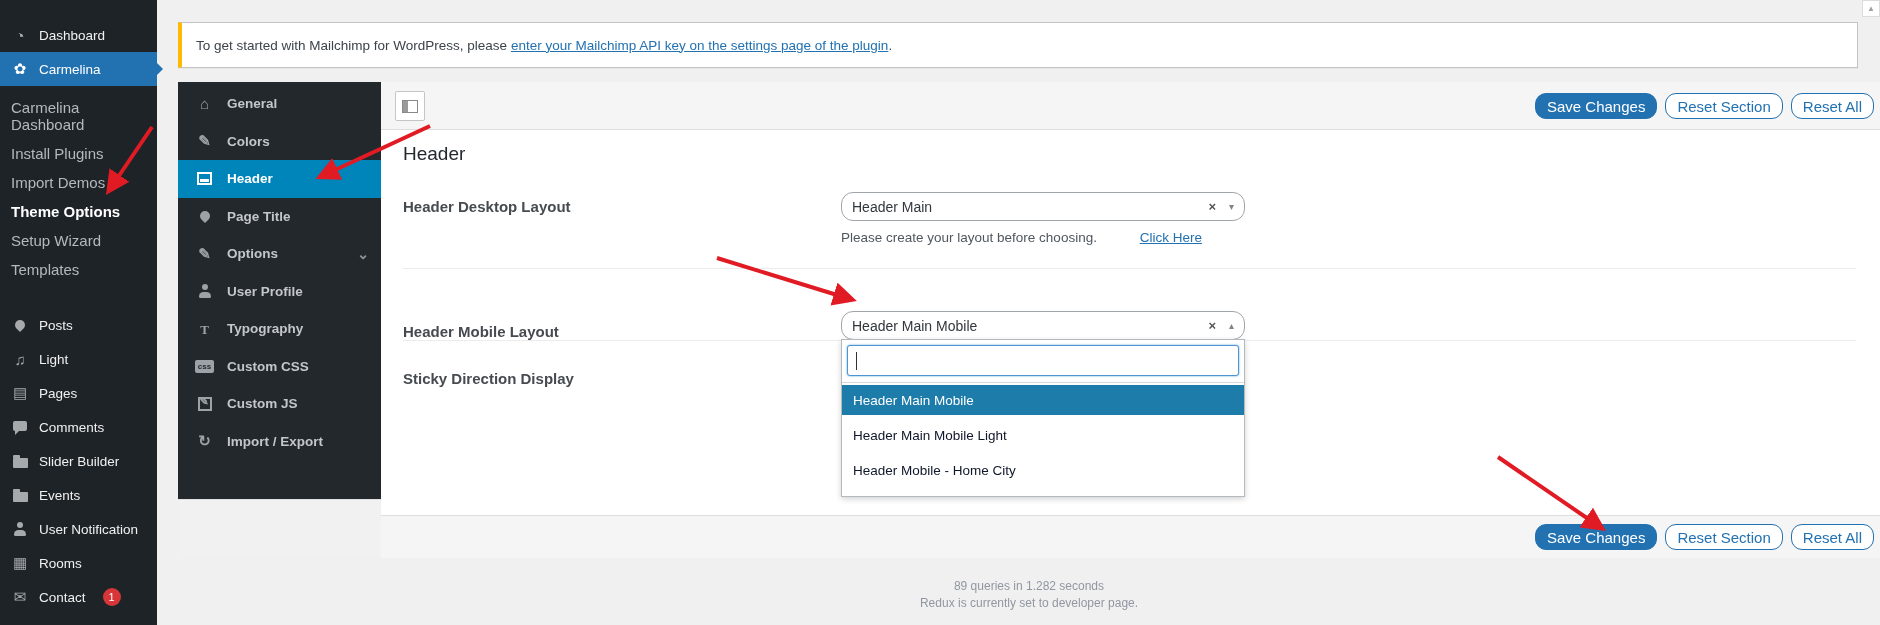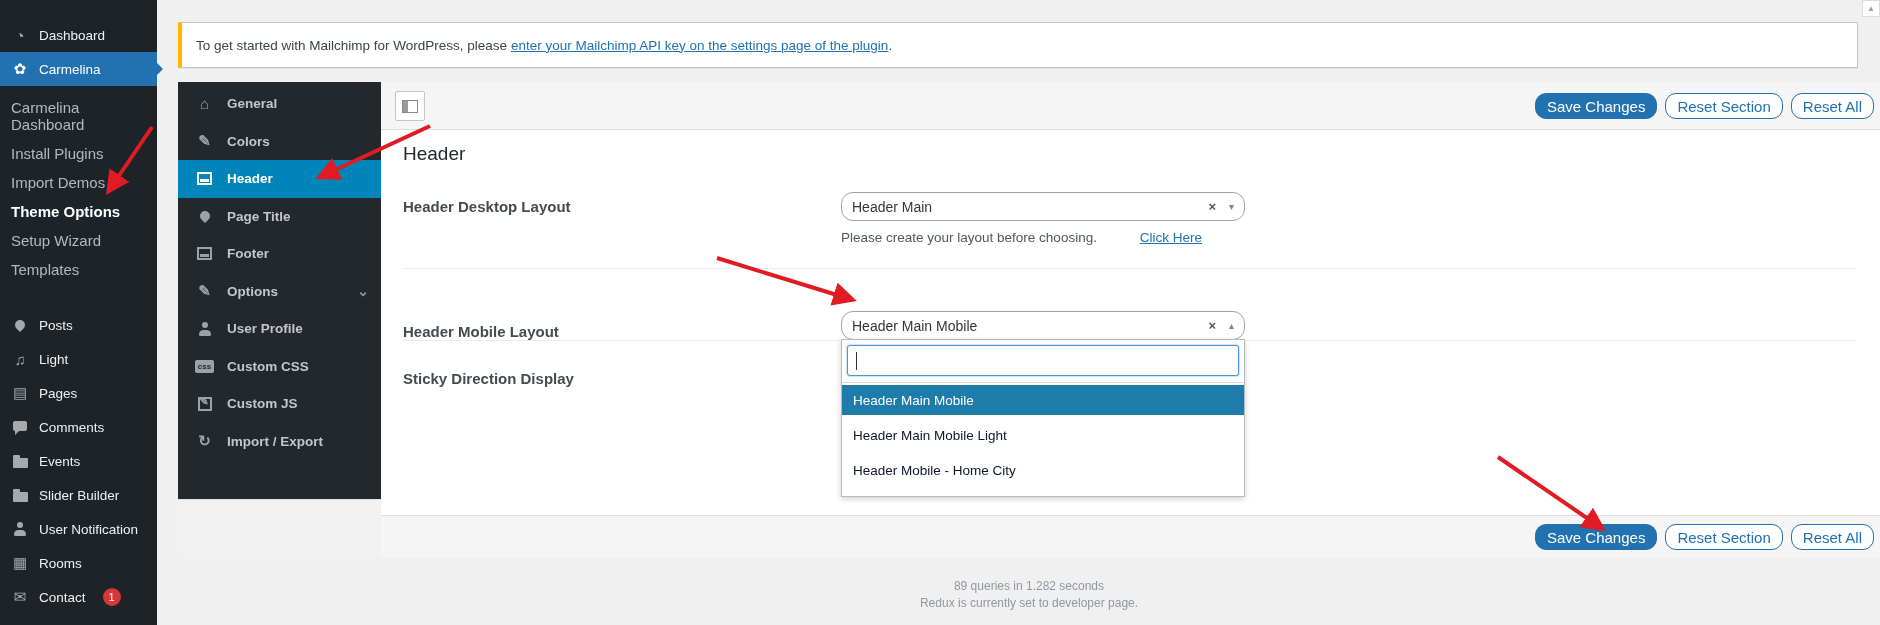--- a/index.html
+++ b/index.html
@@ -136,27 +136,27 @@
       <div class="ws-item">
         <span class="mi">
             <span class="i-bubble"></span>
           </span>
         <span>Comments</span>
       </div>
       <div class="ws-item">
         <span class="mi">
             <span class="i-folder"></span>
           </span>
+        <span>Slider Builder</span>
+      </div>
+      <div class="ws-item">
+        <span class="mi">
+            <span class="i-folder"></span>
+          </span>
         <span>Events</span>
-      </div>
-      <div class="ws-item">
-        <span class="mi">
-            <span class="i-folder"></span>
-          </span>
-        <span>Slider Builder</span>
       </div>
       <div class="ws-item">
         <span class="mi">
             <span class="i-person"></span>
           </span>
         <span>User Notification</span>
       </div>
       <div class="ws-item">
         <span class="mi">▦</span>
         <span>Rooms</span>
@@ -196,35 +196,35 @@
         </span>
       <span>Header</span>
     </div>
     <div class="tm-item">
       <span class="tmi">
           <span class="i-pin"></span>
         </span>
       <span>Page Title</span>
     </div>
     <div class="tm-item">
-      <span class="tmi">
-          <span class="i-laybox bar-bottom"></span>
-        </span>
-      <span>Footer</span>
-    </div>
-    <div class="tm-item">
       <span class="tmi">✎</span>
       <span>Options</span>
       <span class="tm-chevron">⌄</span>
     </div>
     <div class="tm-item">
       <span class="tmi">
           <span class="i-person"></span>
         </span>
       <span>User Profile</span>
+    </div>
+    <div class="tm-item">
+      <span class="tmi">
+          <span class="i-typo"></span>
+        </span>
+      <span>Typography</span>
     </div>
     <div class="tm-item">
       <span class="tmi">
           <span class="i-cssbadge"></span>
         </span>
       <span>Custom CSS</span>
     </div>
     <div class="tm-item">
       <span class="tmi">
           <span class="i-jsbox"></span>

